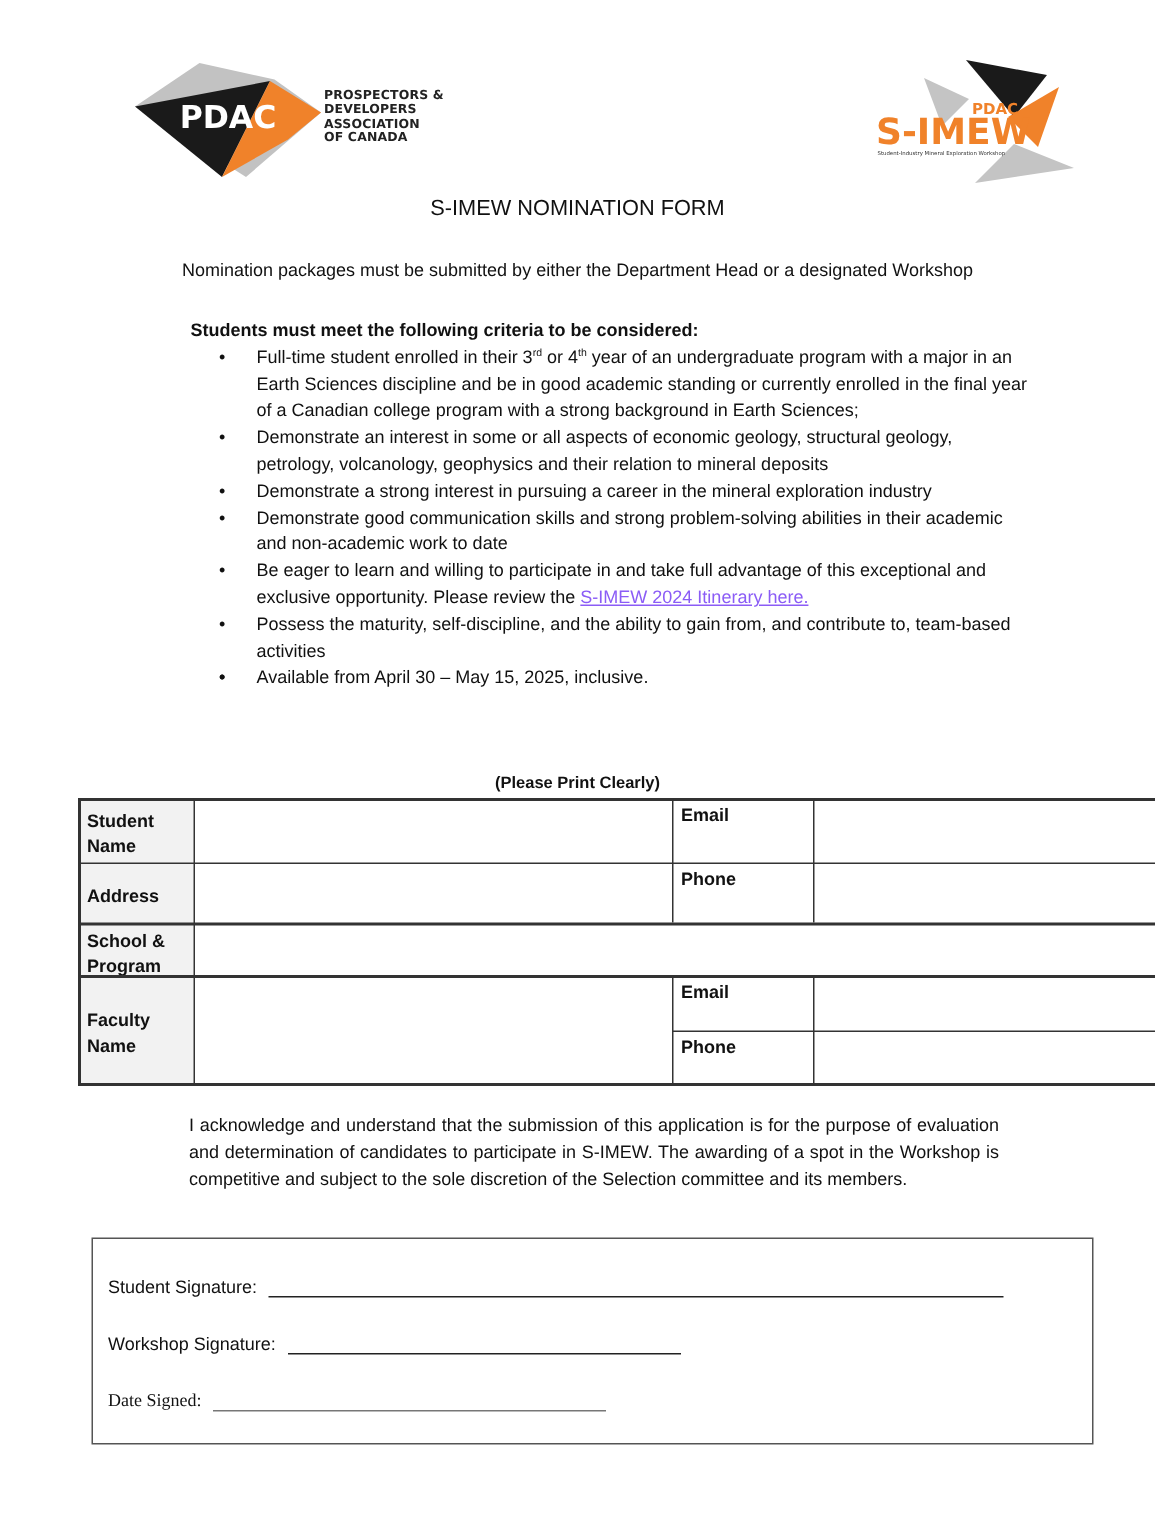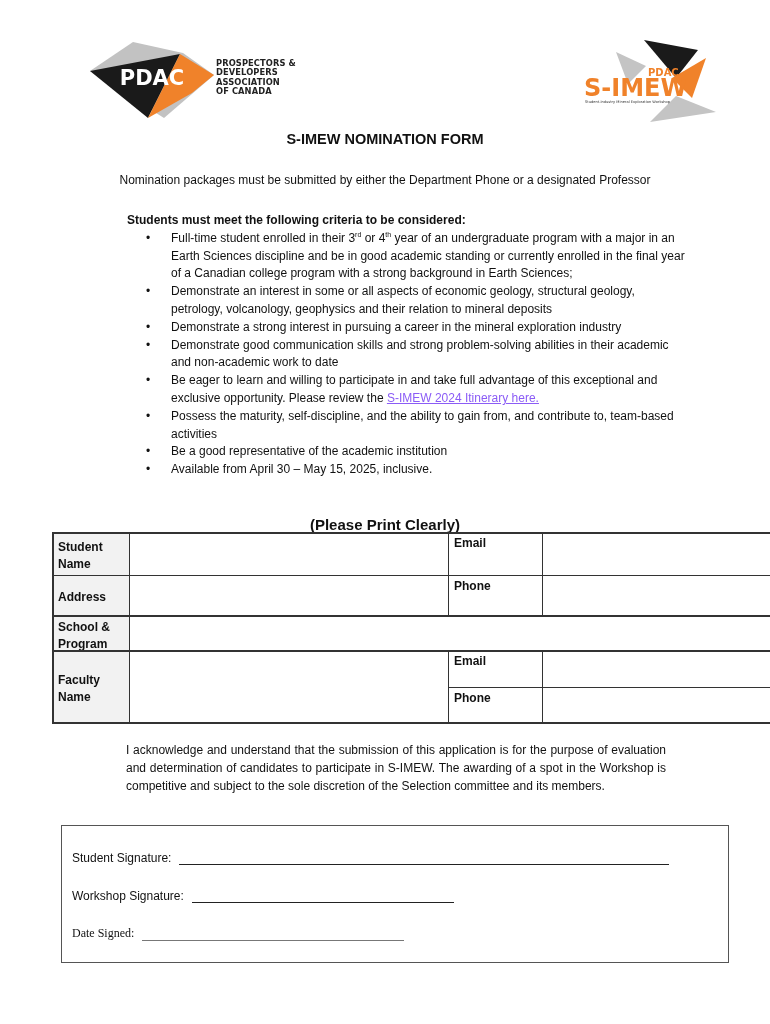--- a/index.html
+++ b/index.html
@@ -9,33 +9,33 @@
 
     
     .pdac-logo { left: 88px; top: 38px; width: 210px; height: 80px; }
     .pdac-assoc { left: 216px; top: 59px; font-family: "DejaVu Sans", sans-serif;
                   font-size: 8.3px; line-height: 9.4px; font-weight: bold; color: #222;
                   letter-spacing: 0.1px; text-transform: uppercase; }
     .simew-logo { left: 580px; top: 38px; width: 140px; height: 84px; }
 
     
     .form-title { left: 0; width: 770px; top: 131px; text-align: center;
-                  font-size: 14.5px; font-weight: bold; }
+                  font-size: 14.5px; font-weight: normal; }
     .intro { left: 0; width: 770px; top: 173px; text-align: center; font-size: 12px; }
 
     .criteria { left: 127px; top: 212px; width: 560px; font-size: 12px; line-height: 17.8px; }
     .criteria-heading { font-weight: bold; }
     .criteria ul { margin: 0; padding: 0 0 0 44px; list-style: none; }
     .criteria li { position: relative; }
     .criteria li .bullet { position: absolute; left: -25px; top: 0; }
     .criteria sup { font-size: 7px; line-height: 0; vertical-align: 5px; }
     .criteria a { color: #8b5cf6; text-decoration: underline; }
 
     .print-clearly { left: 0; width: 770px; top: 516px; text-align: center;
-                     font-size: 15px; font-weight: bold; }
+                     font-size: 11px; font-weight: bold; }
 
     
     .info-table { left: 52px; top: 532px; width: 724px; height: 191px; }
     .cell { position: absolute; box-sizing: border-box; font-size: 12px; font-weight: bold;
             padding: 3px 6px; line-height: 17px; }
     .hline, .vline { position: absolute; background: #333; }
     .label-col { background: #f2f2f2; }
 
     .acknowledge { left: 126px; top: 741px; width: 540px; font-size: 12px; line-height: 18px;
                    text-align: justify; }
@@ -69,34 +69,34 @@
     <polygon points="64,2 118,12 96,40" fill="#1a1a1a"></polygon>
     <polygon points="92,40 126,20 112,60 100,48" fill="#f0822a"></polygon>
     <polygon points="70,84 96,58 136,74" fill="#c4c4c4"></polygon>
     <text x="68" y="38" font-family="DejaVu Sans, sans-serif" font-weight="bold" font-size="10" fill="#f0822a">PDAC</text>
     <text x="4" y="58" font-family="DejaVu Sans, sans-serif" font-weight="bold" font-size="24" fill="#f0822a">S-IMEW</text>
     <text x="5" y="65" font-family="DejaVu Sans, sans-serif" font-size="3.6" fill="#333">Student-Industry Mineral Exploration Workshop</text>
   </svg>
 </div>
 
 <div class="abs form-title">S-IMEW NOMINATION FORM</div>
-<div class="abs intro">Nomination packages must be submitted by either the Department Phone or a designated Professor</div>
+<div class="abs intro">Nomination packages must be submitted by either the Department Head or a designated Workshop</div>
 
 <div class="abs criteria">
   <div class="criteria-heading">Students must meet the following criteria to be considered:</div>
   <ul>
     <li>
       <span class="bullet">•</span><span>Full-time student enrolled in their 3</span><sup>rd</sup><span> or 4</span><sup>th</sup><span> year of an undergraduate program with a major in an Earth Sciences discipline and be in good academic standing or currently enrolled in the final year of a Canadian college program with a strong background in Earth Sciences;</span>
     </li>
     <li><span class="bullet">•</span><span>Demonstrate an interest in some or all aspects of economic geology, structural geology, petrology, volcanology, geophysics and their relation to mineral deposits</span></li>
     <li><span class="bullet">•</span><span>Demonstrate a strong interest in pursuing a career in the mineral exploration industry</span></li>
     <li><span class="bullet">•</span><span>Demonstrate good communication skills and strong problem-solving abilities in their academic and non-academic work to date</span></li>
     <li><span class="bullet">•</span><span>Be eager to learn and willing to participate in and take full advantage of this exceptional and exclusive opportunity. Please review the </span><a href="#">S-IMEW 2024 Itinerary here.</a></li>
     <li><span class="bullet">•</span><span>Possess the maturity, self-discipline, and the ability to gain from, and contribute to, team-based activities</span></li>
-    <li><span class="bullet">•</span><span>Be a good representative of the academic institution</span></li>
+    <li><span class="bullet">•</span></li>
     <li><span class="bullet">•</span><span>Available from April 30 – May 15, 2025, inclusive.</span></li>
   </ul>
 </div>
 
 <div class="abs print-clearly">(Please Print Clearly)</div>
 
 <div class="abs info-table">
 
   <div class="cell label-col" style="left:0;top:0;width:77px;height:191px;padding:0;"></div>
 

